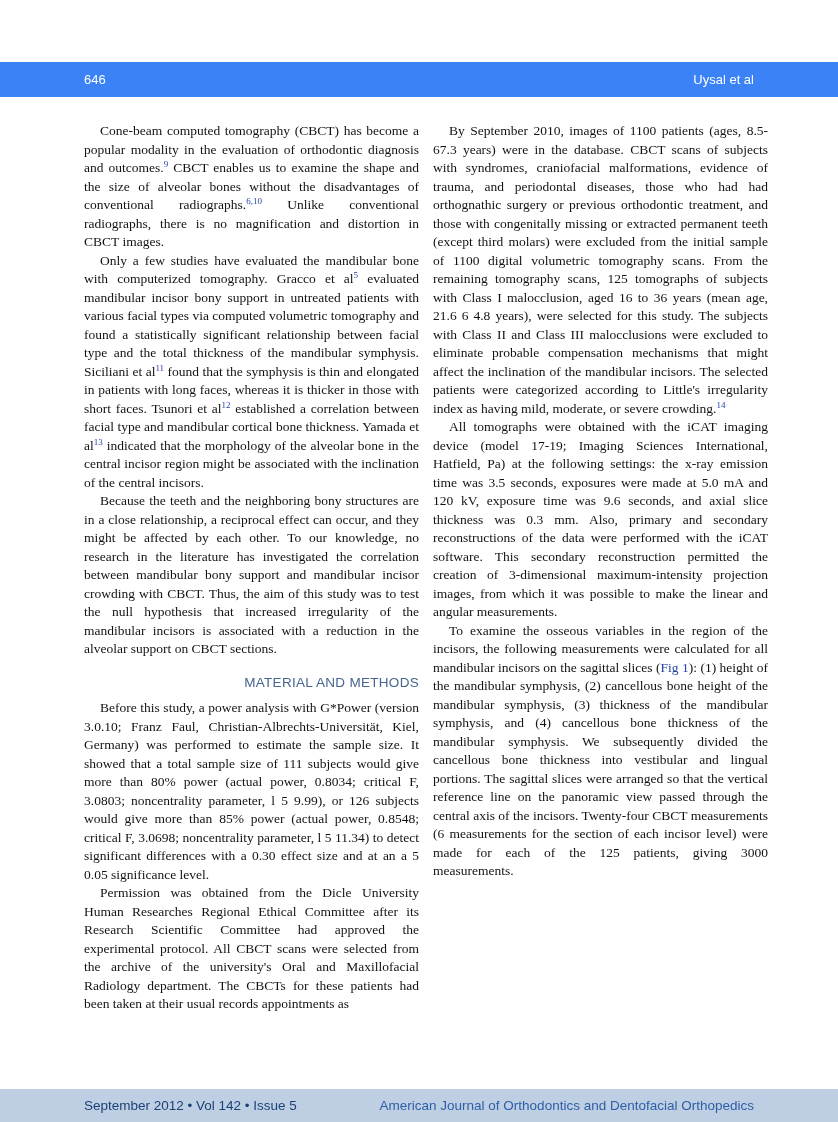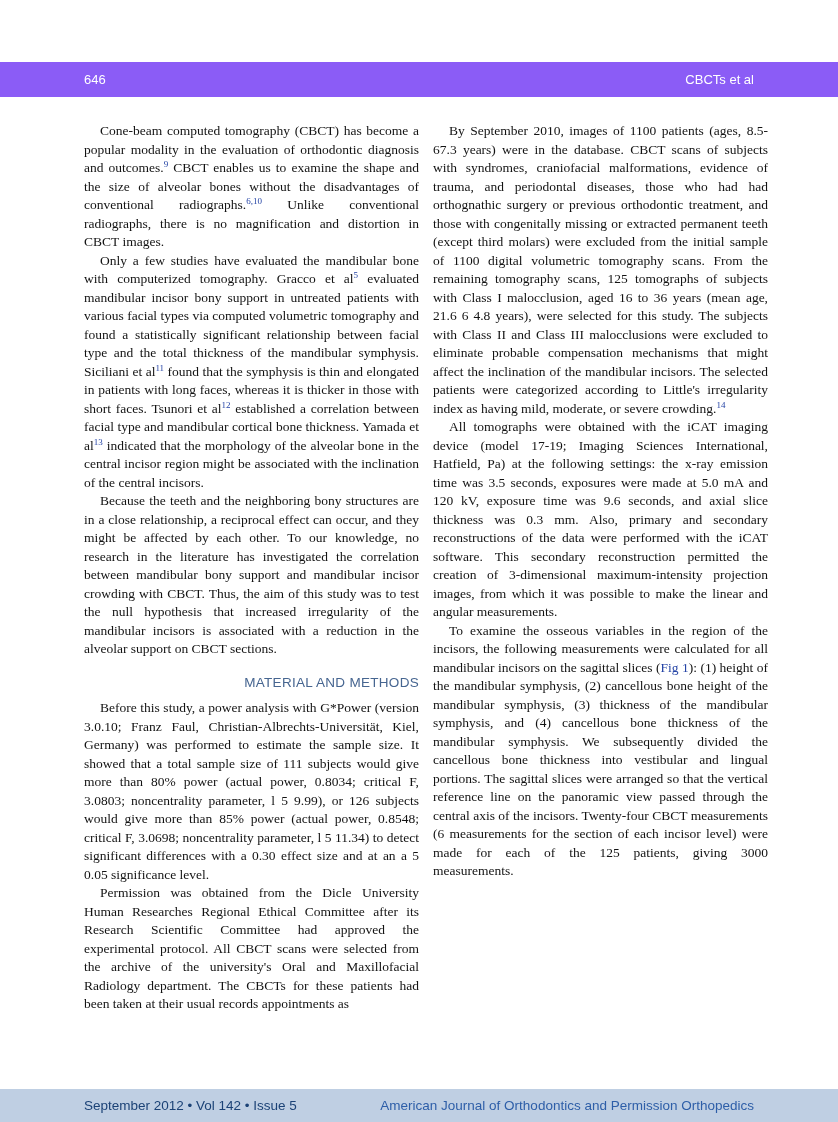--- a/index.html
+++ b/index.html
@@ -70,39 +70,39 @@
     box-sizing: border-box;
     font-family: "Liberation Sans", sans-serif;
     font-size: 13.5px;
   }
 </style>
 </head>
 <body>
 
 <div class="page">
 
-  <div class="header-band" style="background: #8b5cf6; color: rgb(255, 255, 255);">
+  <div class="header-band" style="background: #3b82f6; color: rgb(255, 255, 255);">
     <span>646</span>
-    <span>CBCTs et al</span>
+    <span>Uysal et al</span>
   </div>
 
   <div class="content">
     <div class="col" style="color: rgb(19, 19, 19);">
         <p class="para indent"><span>Cone-beam computed tomography (CBCT) has become a popular modality in the evaluation of orthodontic diagnosis and outcomes.</span><sup class="ref-sup" style="color: rgb(36, 67, 165);">9</sup><span> CBCT enables us to examine the shape and the size of alveolar bones without the disadvantages of conventional radiographs.</span><sup class="ref-sup" style="color: rgb(36, 67, 165);">6,10</sup><span> Unlike conventional radiographs, there is no magnification and distortion in CBCT images.</span></p>
         <p class="para indent"><span>Only a few studies have evaluated the mandibular bone with computerized tomography. Gracco et al</span><sup class="ref-sup" style="color: rgb(36, 67, 165);">5</sup><span> evaluated mandibular incisor bony support in untreated patients with various facial types via computed volumetric tomography and found a statistically significant relationship between facial type and the total thickness of the mandibular symphysis. Siciliani et al</span><sup class="ref-sup" style="color: rgb(36, 67, 165);">11</sup><span> found that the symphysis is thin and elongated in patients with long faces, whereas it is thicker in those with short faces. Tsunori et al</span><sup class="ref-sup" style="color: rgb(36, 67, 165);">12</sup><span> established a correlation between facial type and mandibular cortical bone thickness. Yamada et al</span><sup class="ref-sup" style="color: rgb(36, 67, 165);">13</sup><span> indicated that the morphology of the alveolar bone in the central incisor region might be associated with the inclination of the central incisors.</span></p>
         <p class="para indent"><span>Because the teeth and the neighboring bony structures are in a close relationship, a reciprocal effect can occur, and they might be affected by each other. To our knowledge, no research in the literature has investigated the correlation between mandibular bony support and mandibular incisor crowding with CBCT. Thus, the aim of this study was to test the null hypothesis that increased irregularity of the mandibular incisors is associated with a reduction in the alveolar support on CBCT sections.</span></p>
         <div class="section-heading" style="color: rgb(70, 101, 144);">MATERIAL AND METHODS</div>
         <p class="para indent"><span>Before this study, a power analysis with G*Power (version 3.0.10; Franz Faul, Christian-Albrechts-Universität, Kiel, Germany) was performed to estimate the sample size. It showed that a total sample size of 111 subjects would give more than 80% power (actual power, 0.8034; critical F, 3.0803; noncentrality parameter, l 5 9.99), or 126 subjects would give more than 85% power (actual power, 0.8548; critical F, 3.0698; noncentrality parameter, l 5 11.34) to detect significant differences with a 0.30 effect size and at an a 5 0.05 significance level.</span></p>
         <p class="para indent"><span>Permission was obtained from the Dicle University Human Researches Regional Ethical Committee after its Research Scientific Committee had approved the experimental protocol. All CBCT scans were selected from the archive of the university's Oral and Maxillofacial Radiology department. The CBCTs for these patients had been taken at their usual records appointments as</span></p>
       </div>
     <div class="col" style="color: rgb(19, 19, 19);">
         <p class="para indent"><span>By September 2010, images of 1100 patients (ages, 8.5-67.3 years) were in the database. CBCT scans of subjects with syndromes, craniofacial malformations, evidence of trauma, and periodontal diseases, those who had had orthognathic surgery or previous orthodontic treatment, and those with congenitally missing or extracted permanent teeth (except third molars) were excluded from the initial sample of 1100 digital volumetric tomography scans. From the remaining tomography scans, 125 tomographs of subjects with Class I malocclusion, aged 16 to 36 years (mean age, 21.6 6 4.8 years), were selected for this study. The subjects with Class II and Class III malocclusions were excluded to eliminate probable compensation mechanisms that might affect the inclination of the mandibular incisors. The selected patients were categorized according to Little's irregularity index as having mild, moderate, or severe crowding.</span><sup class="ref-sup" style="color: rgb(36, 67, 165);">14</sup></p>
         <p class="para indent"><span>All tomographs were obtained with the iCAT imaging device (model 17-19; Imaging Sciences International, Hatfield, Pa) at the following settings: the x-ray emission time was 3.5 seconds, exposures were made at 5.0 mA and 120 kV, exposure time was 9.6 seconds, and axial slice thickness was 0.3 mm. Also, primary and secondary reconstructions of the data were performed with the iCAT software. This secondary reconstruction permitted the creation of 3-dimensional maximum-intensity projection images, from which it was possible to make the linear and angular measurements.</span></p>
         <p class="para indent"><span>To examine the osseous variables in the region of the incisors, the following measurements were calculated for all mandibular incisors on the sagittal slices (</span><a class="xref" style="color: rgb(36, 67, 165);">Fig 1</a><span>): (1) height of the mandibular symphysis, (2) cancellous bone height of the mandibular symphysis, (3) thickness of the mandibular symphysis, and (4) cancellous bone thickness of the mandibular symphysis. We subsequently divided the cancellous bone thickness into vestibular and lingual portions. The sagittal slices were arranged so that the vertical reference line on the panoramic view passed through the central axis of the incisors. Twenty-four CBCT measurements (6 measurements for the section of each incisor level) were made for each of the 125 patients, giving 3000 measurements.</span></p>
       </div>
   </div>
 
   <div class="footer-band" style="background: rgb(191, 207, 227);">
     <span style="color: rgb(27, 66, 118);">September 2012 • Vol 142 • Issue 5</span>
-    <span style="color: rgb(45, 94, 168);">American Journal of Orthodontics and Permission Orthopedics</span>
+    <span style="color: rgb(45, 94, 168);">American Journal of Orthodontics and Dentofacial Orthopedics</span>
   </div>
 
 </div>
 
 </body></html>

